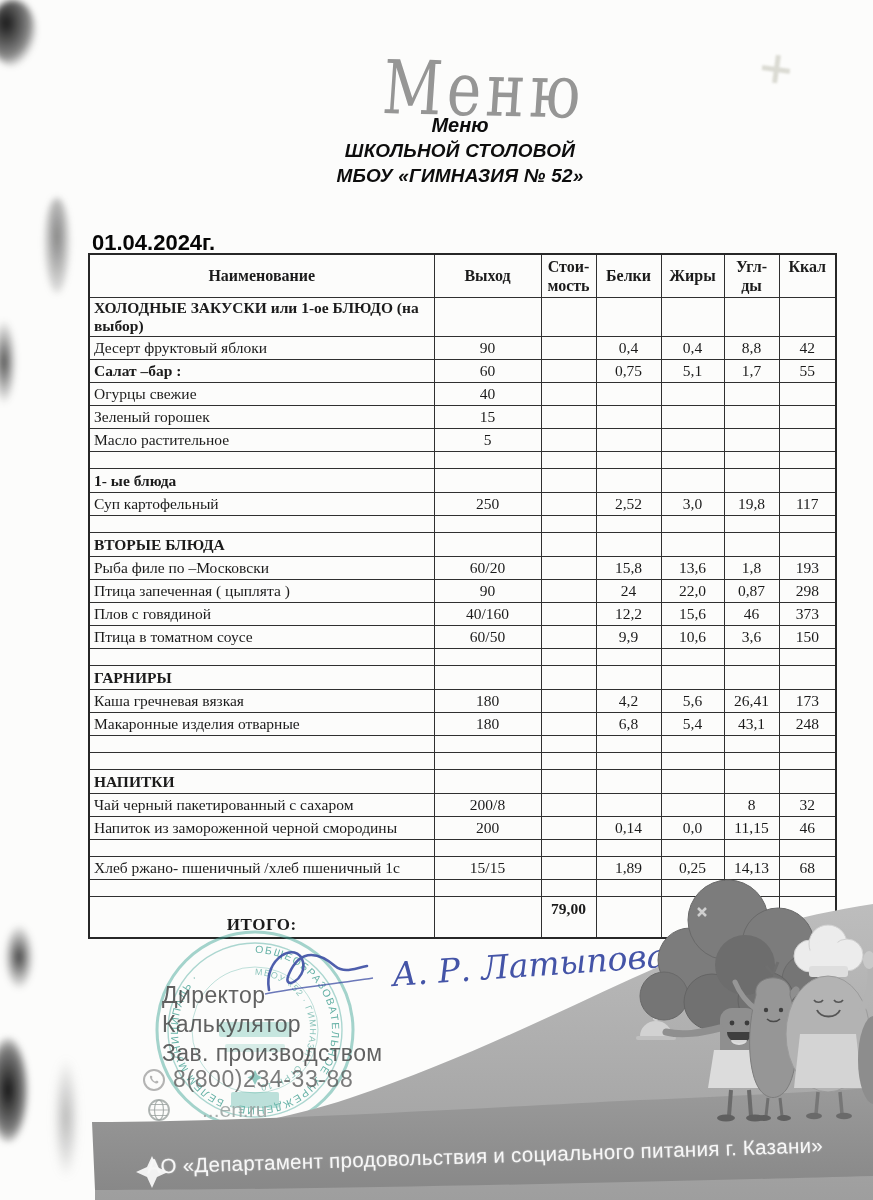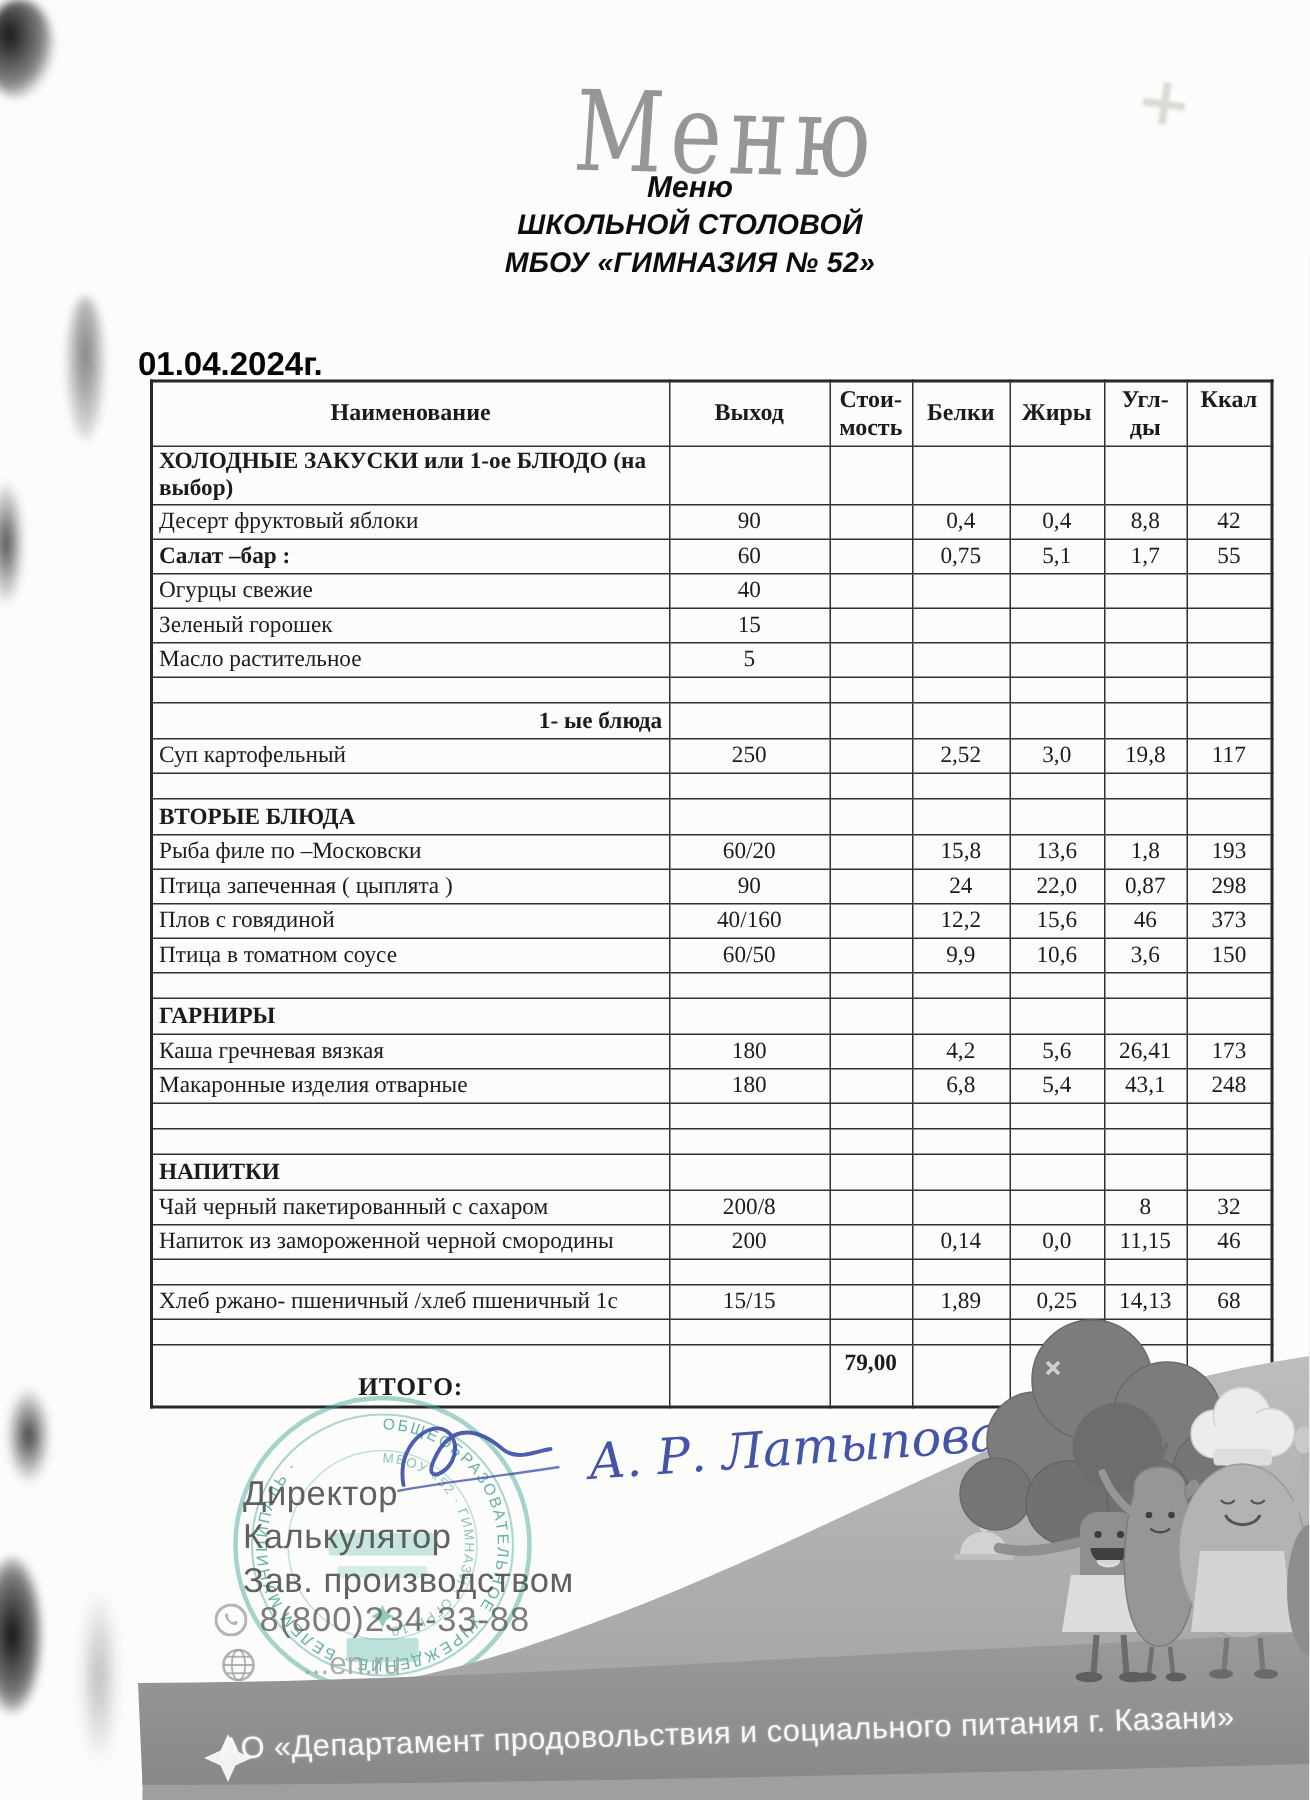--- a/index.html
+++ b/index.html
@@ -22,34 +22,34 @@
   .hand-title{position:absolute;left:386px;top:44px;font-family:"DejaVu Serif",serif;
     font-size:58px;color:#8b8b8b;letter-spacing:5px;transform:scaleY(1.28) skewX(-4deg) rotate(1deg);
     transform-origin:left top;opacity:.9;}
   .typed-head{position:absolute;left:235px;top:112px;width:450px;text-align:center;
     font-weight:bold;font-style:italic;line-height:1.32;color:#0d0d0d;}
   .typed-head .t1{font-size:20px;}
   .typed-head .t2,.typed-head .t3{font-size:19px;letter-spacing:.2px;}
   .doc-date{position:absolute;left:92px;top:194px;font-size:22px;font-weight:bold;color:#060606;margin-top:36px;}
 
   
-  .tbl-wrap{position:absolute;left:88px;top:253px;width:631px;margin-left:12px;}
+  .tbl-wrap{position:absolute;left:88px;top:253px;width:631px;}
   table.menu{border-collapse:collapse;table-layout:fixed;width:747px;
     font-family:"Liberation Serif",serif;font-size:15.5px;color:#1b1b1b;border:2px solid #272727;}
   table.menu th,table.menu td{border:1px solid #303030;padding:1px 4px;line-height:1.18;overflow:hidden;}
   table.menu th{font-size:16px;font-weight:bold;text-align:center;white-space:pre-line;vertical-align:top;padding-top:3px;height:36px;}
   td.c-name{text-align:left;}
   td.c-out,td.c-cost,td.c-prot,td.c-fat,td.c-carb,td.c-kcal{text-align:center;}
   tr.r-item td{height:20px;}
   tr.r-section td{height:21px;}
   tr.r-section td.c-name{font-weight:bold;}
   tr.r-item-bold td{height:20px;}
   tr.r-item-bold td.c-name{font-weight:bold;}
   tr.r-section-indent td{height:21px;}
-  tr.r-section-indent td.c-name{font-weight:bold;text-align:right;}
+  tr.r-section-indent td.c-name{font-weight:bold;}
   tr.r-empty td{height:14px;}
   tr.r-total td{height:36px;}
   tr.r-total td.c-name{font-weight:bold;text-align:center;vertical-align:bottom;font-size:17px;padding-bottom:2px;letter-spacing:.5px;}
   tr.r-total td.c-cost{font-weight:bold;vertical-align:top;padding-top:3px;}
 
   
   .bottom-svg{position:absolute;left:0;top:860px;}
   .stamp-svg{position:absolute;left:133px;top:924px;}
   .roles{position:absolute;left:162px;top:981px;font-size:23px;line-height:29px;color:#4c4c4c;
     letter-spacing:.4px;opacity:.88;}

